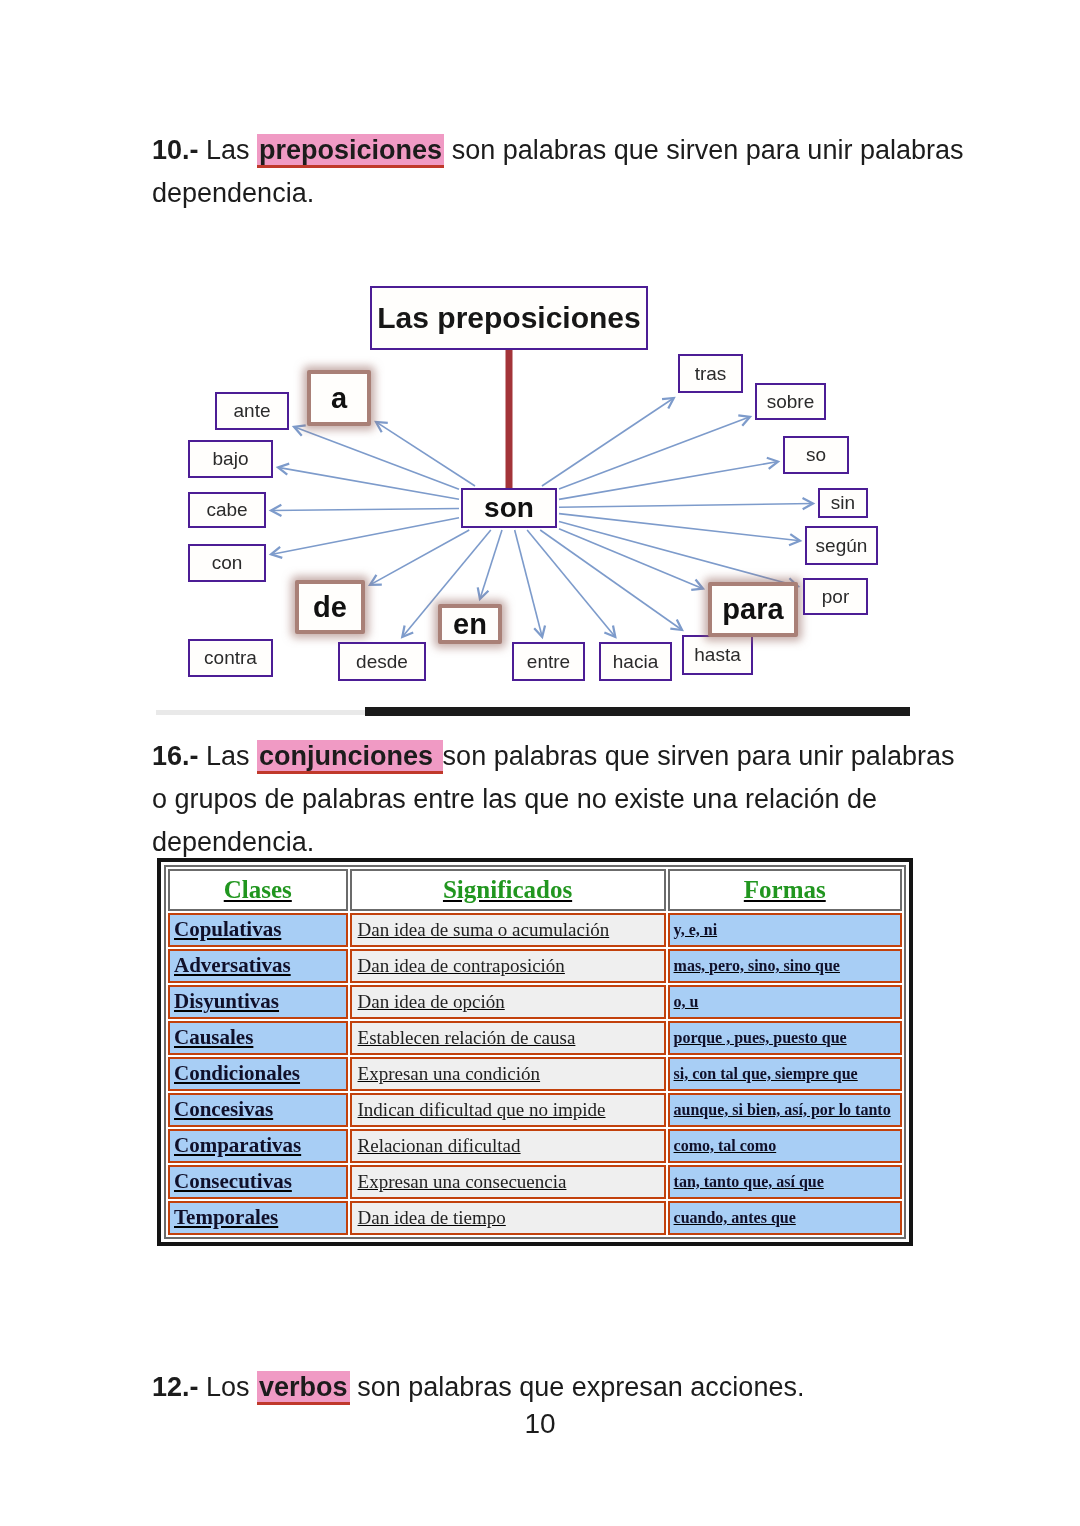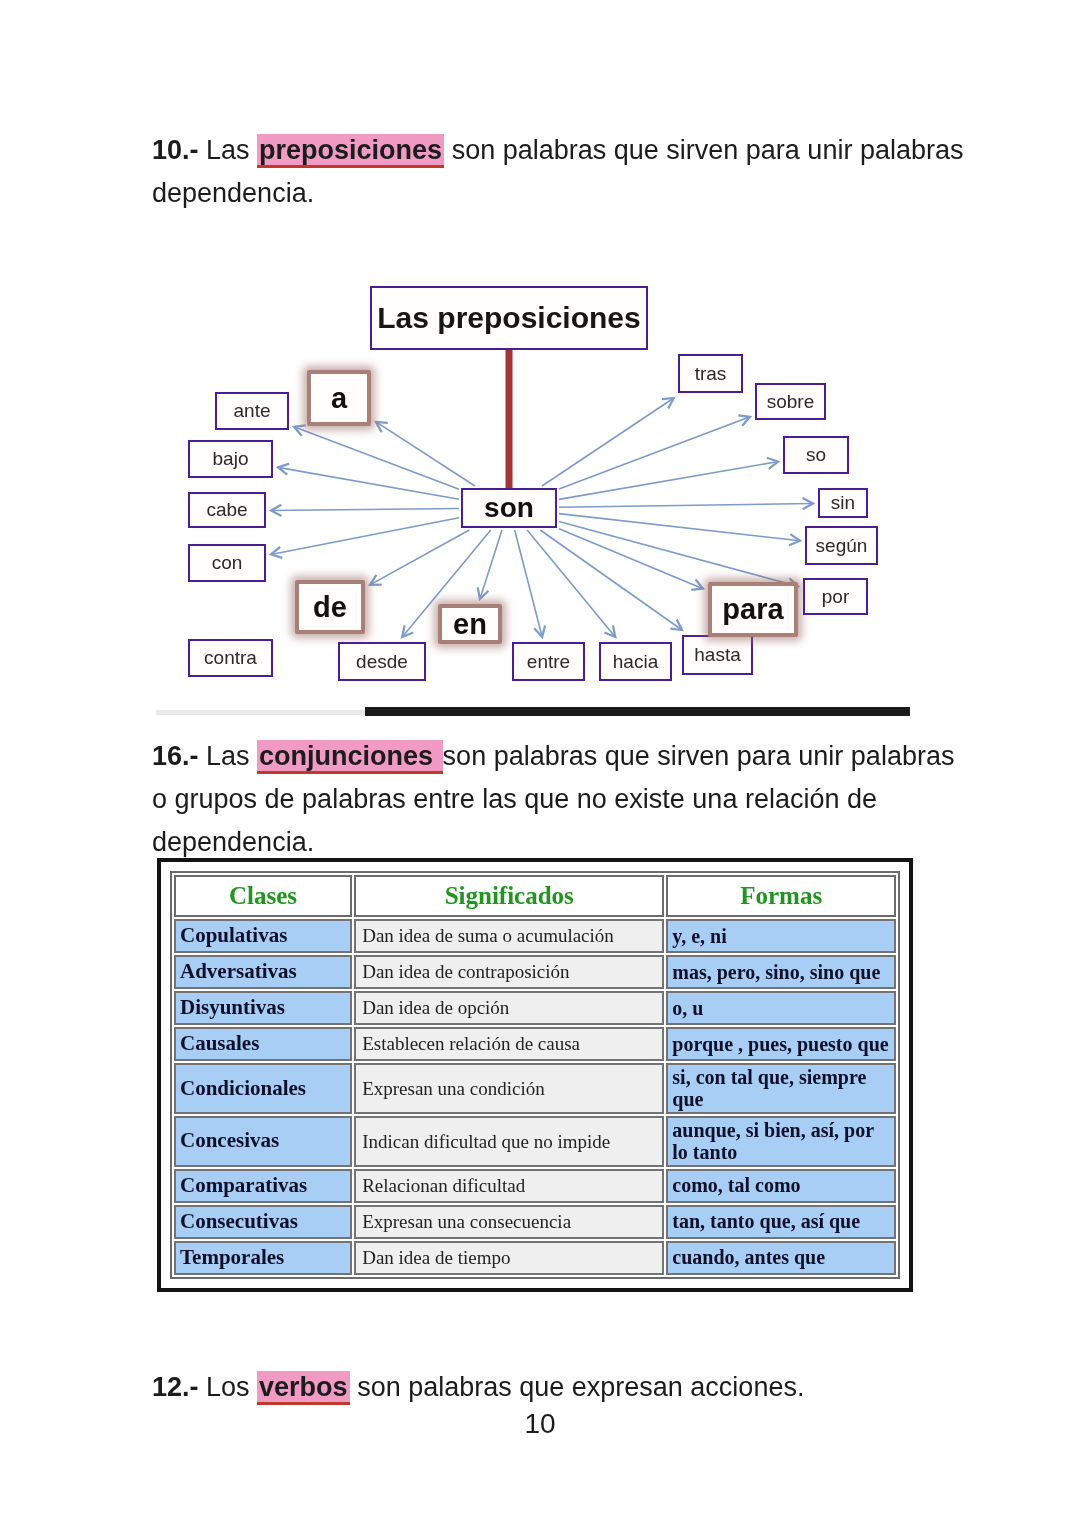--- a/index.html
+++ b/index.html
@@ -24,29 +24,29 @@
   .dg-center{font-size:28px;font-weight:700;color:#111;}
   .dg-plain{font-size:19px;font-weight:400;}
   .dg-glow{border:4px solid #A98077;box-shadow:0 0 9px 4px rgba(151,108,100,.55);
            font-size:29px;font-weight:700;color:#111;border-radius:2px;}
   
   .divider span{position:absolute;display:block;}
   .div-gray{left:156px;top:710px;width:209px;height:5px;background:#e9e9e9;}
   .div-black{left:365px;top:707px;width:545px;height:9px;background:#1a1a1a;}
   
   .table-outer{position:absolute;left:157px;top:858px;width:756px;box-sizing:border-box;
-               border:4px solid #131313;padding:9px;background:#fff;}
+               border:4px solid #131313;padding:3px;background:#fff;text-decoration:underline;}
   table.conj{width:100%;border:2px solid #6b6b6b;border-spacing:2px;border-collapse:separate;
              font-family:"Liberation Serif",serif;}
   table.conj th{background:#ffffff;color:#21961F;font-size:25px;font-weight:700;
                 border:2px solid #6b6b6b;text-align:center;height:36px;padding:1px 4px;}
-  table.conj td{border:2px solid #737373;vertical-align:middle;line-height:1.12;height:26px;}
+  table.conj td{border:2px solid #c2410c;vertical-align:middle;line-height:1.12;height:26px;}
   td.c0{background:#A8CEF5;font-weight:700;font-size:21px;color:#10102a;padding:2px 4px;}
   td.c1{background:#EFEFEF;font-weight:400;font-size:19px;color:#222;padding:2px 6px;}
-  td.c2{background:#A8CEF5;font-weight:700;font-size:20px;color:#10102a;padding:1px 4px;}
+  td.c2{background:#A8CEF5;font-weight:700;font-size:16px;color:#10102a;padding:1px 4px;}
   
   .page-number{position:absolute;left:0;top:1408px;width:1080px;text-align:center;
                font-size:28px;color:#1c1c1c;}
 </style>
 </head>
 <body>
 
 <div class="para" id="p10">
     <div class="line"><span class="seg-num">10.-</span><span class="seg-n"> Las </span><span class="seg-kw">preposiciones</span><span class="seg-n"> son palabras que sirven para unir palabras</span></div>
     <div class="line"><span class="seg-n">dependencia.</span></div>

